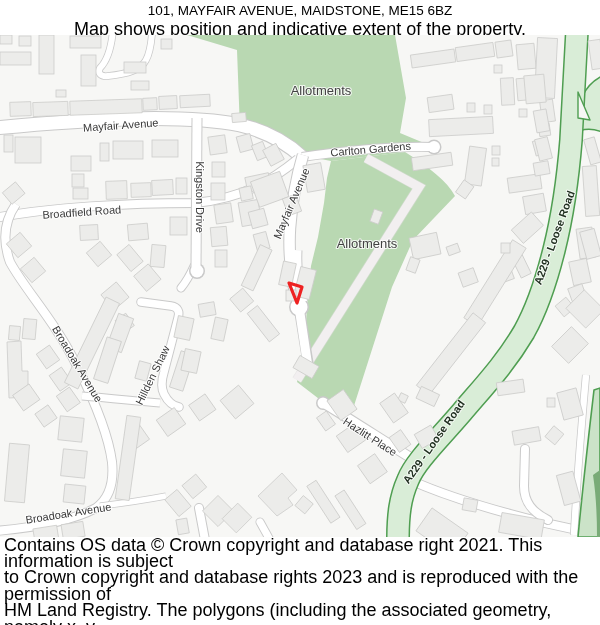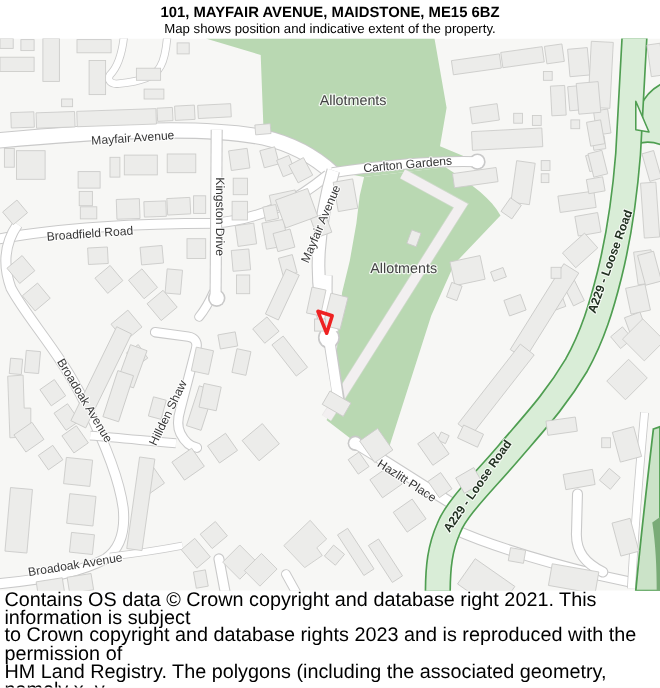--- a/index.html
+++ b/index.html
@@ -1,18 +1,18 @@
 <!DOCTYPE html>
 <html><head>
 <meta charset="utf-8">
 <style>
   html,body{margin:0;padding:0;background:#ffffff;}
   body{width:600px;height:625px;position:relative;font-family:"Liberation Sans",sans-serif;overflow:hidden;}
-  .hdr{position:absolute;left:0;top:3px;width:600px;text-align:center;font-size:13.5px;color:#000;font-weight:bold;}
-  .hdr2{position:absolute;left:0;top:19px;width:600px;text-align:center;font-size:12px;color:#000;}
+  .hdr{position:absolute;left:0;top:3px;width:600px;text-align:center;font-size:13.5px;color:#000;}
+  .hdr2{position:absolute;left:0;top:19px;width:600px;text-align:center;font-size:18px;color:#000;}
   .ftr{position:absolute;left:4px;top:536.5px;width:592px;font-size:18px;line-height:16.4px;color:#000;}
   svg{position:absolute;left:0;top:0;}
   .lbl{font-size:11px;fill:#383838;stroke:#ffffff;stroke-width:2px;paint-order:stroke;stroke-linejoin:round;stroke-opacity:0.85;}
   .lblg{font-size:13px;fill:#424242;stroke:#ffffff;stroke-width:2.2px;paint-order:stroke;stroke-linejoin:round;stroke-opacity:0.8;}
   .albl{font-size:11px;font-weight:bold;fill:#223122;stroke:#ffffff;stroke-width:2px;paint-order:stroke;stroke-linejoin:round;stroke-opacity:0.75;}
 </style>
 </head>
 <body>
 
 <div class="hdr">101, MAYFAIR AVENUE, MAIDSTONE, ME15 6BZ</div>

